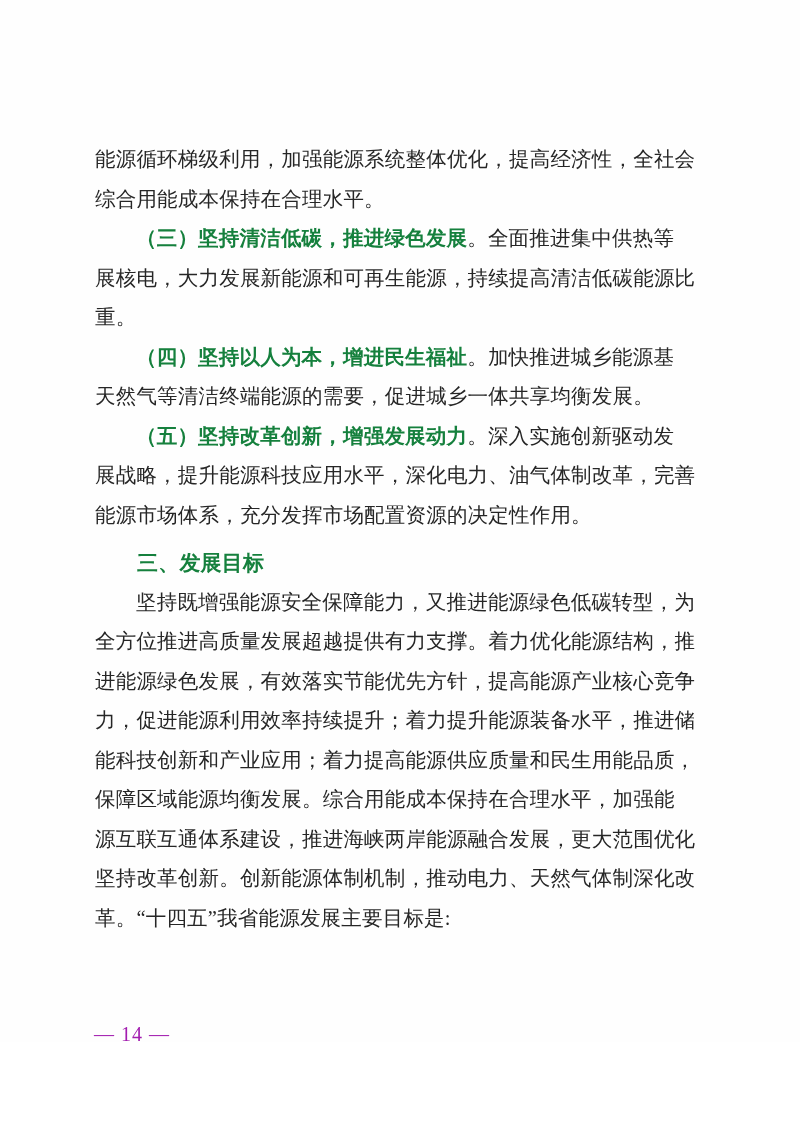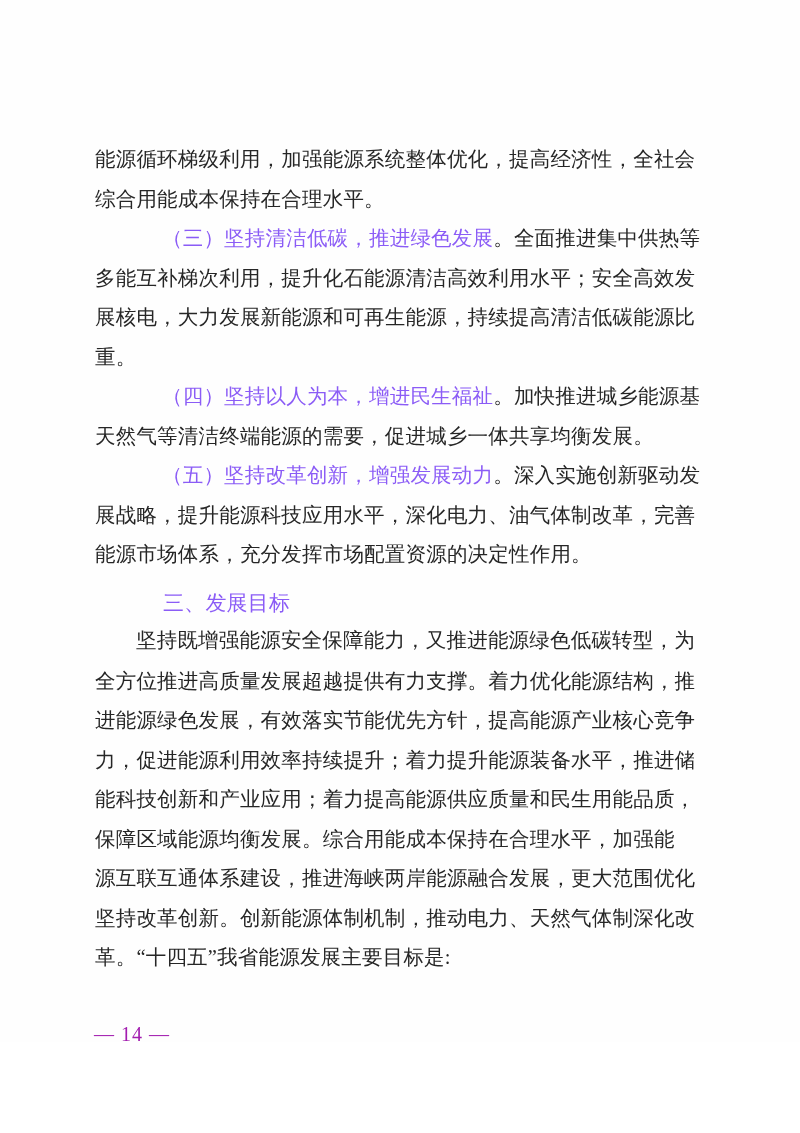--- a/index.html
+++ b/index.html
@@ -23,23 +23,22 @@
   }
   .line {
     height: 39.5px;
     line-height: 39.5px;
     font-size: 20.5px;
     color: #262626;
     white-space: nowrap;
     letter-spacing: 0.2px;
   }
   .line .b {
-    font-weight: normal;
-    color: #8b5cf6;
-    margin-left: 26px;
+    font-weight: bold;
+    color: #15803d;
   }
   .line.heading {
     font-family: "Liberation Sans", "DejaVu Sans", sans-serif;
     font-weight: bold;
     color: #1a1a1a;
     margin-top: 8px;
     font-size: 21px;
   }
   .page-number {
     position: absolute;
@@ -53,30 +52,29 @@
   }
 </style>
 </head>
 <body>
 
 <div class="page">
   <main class="text-block" id="doc-body">
       <div class="line"><span>能源循环梯级利用，加强能源系统整体优化，提高经济性，全社会</span></div>
       <div class="line"><span>综合用能成本保持在合理水平。</span></div>
       <div class="line" style="padding-left: 2em;"><span class="b">（三）坚持清洁低碳，推进绿色发展</span><span>。全面推进集中供热等</span></div>
-      <div class="line"><span>多能互补梯次利用，提升化石能源清洁高效利用水平；安全高效发</span></div>
       <div class="line"><span>展核电，大力发展新能源和可再生能源，持续提高清洁低碳能源比</span></div>
       <div class="line"><span>重。</span></div>
       <div class="line" style="padding-left: 2em;"><span class="b">（四）坚持以人为本，增进民生福祉</span><span>。加快推进城乡能源基</span></div>
       <div class="line"><span>天然气等清洁终端能源的需要，促进城乡一体共享均衡发展。</span></div>
       <div class="line" style="padding-left: 2em;"><span class="b">（五）坚持改革创新，增强发展动力</span><span>。深入实施创新驱动发</span></div>
       <div class="line"><span>展战略，提升能源科技应用水平，深化电力、油气体制改革，完善</span></div>
       <div class="line"><span>能源市场体系，充分发挥市场配置资源的决定性作用。</span></div>
       <div class="line heading" style="padding-left: 2em;"><span class="b">三、发展目标</span></div>
-      <div class="line" style="padding-left: 2em; font-family: Liberation Mono, monospace;"><span>坚持既增强能源安全保障能力，又推进能源绿色低碳转型，为</span></div>
+      <div class="line" style="padding-left: 2em;"><span>坚持既增强能源安全保障能力，又推进能源绿色低碳转型，为</span></div>
       <div class="line"><span>全方位推进高质量发展超越提供有力支撑。着力优化能源结构，推</span></div>
       <div class="line"><span>进能源绿色发展，有效落实节能优先方针，提高能源产业核心竞争</span></div>
       <div class="line"><span>力，促进能源利用效率持续提升；着力提升能源装备水平，推进储</span></div>
       <div class="line"><span>能科技创新和产业应用；着力提高能源供应质量和民生用能品质，</span></div>
       <div class="line"><span>保障区域能源均衡发展。综合用能成本保持在合理水平，加强能</span></div>
       <div class="line"><span>源互联互通体系建设，推进海峡两岸能源融合发展，更大范围优化</span></div>
       <div class="line"><span>坚持改革创新。创新能源体制机制，推动电力、天然气体制深化改</span></div>
       <div class="line"><span>革。“十四五”我省能源发展主要目标是:</span></div>
     </main>
   <div class="page-number">— 14 —</div>

